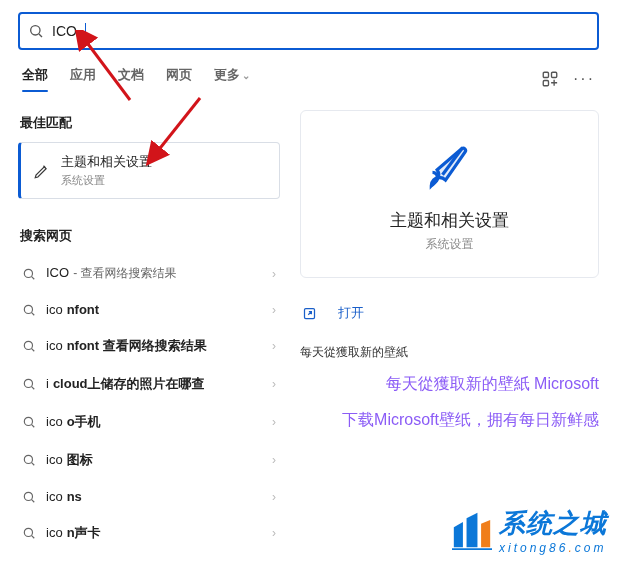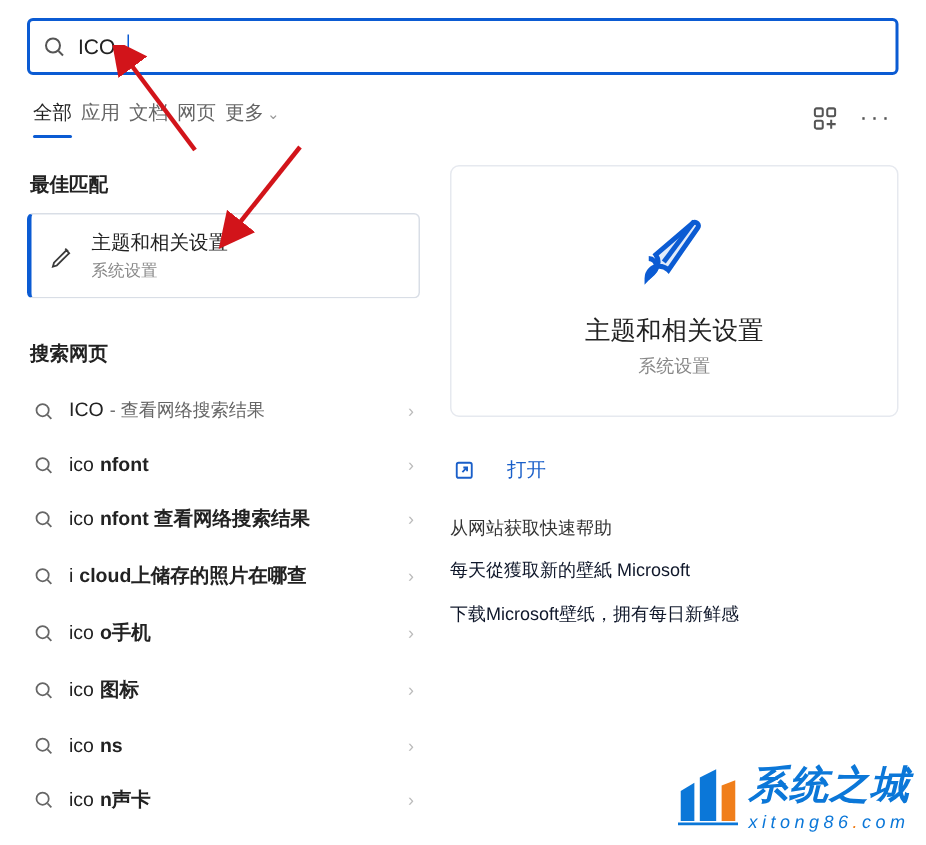--- a/index.html
+++ b/index.html
@@ -23,21 +23,21 @@
   .caret {
     display: inline-block; width: 1px; height: 16px;
     background: #0b5bd3; vertical-align: middle;
   }
 
   .tabs-row {
     display: flex; align-items: center;
     padding: 16px 22px 0 22px;
     font-size: 13px; color: #666;
   }
-  .tabs { display: flex; gap: 6px; }
+  .tabs { display: flex; gap: 22px; font-weight: bold; }
   .tab { position: relative; padding-bottom: 8px; cursor: pointer; }
   .tab.active { color: #222; }
   .tab.active::after {
     content: ""; position: absolute; left: 0; right: 0; bottom: 0;
     height: 2px; background: #0b5bd3; border-radius: 2px;
   }
   .more-chev { font-size: 10px; margin-left: 2px; color: #999; }
   .tabs-spacer { flex: 1; }
   .ext-icon { width: 18px; height: 18px; color: #555; margin-right: 14px; cursor: pointer; }
   .dots { font-size: 16px; color: #555; letter-spacing: 2px; cursor: pointer; }
@@ -79,21 +79,21 @@
   .pv-sub { font-size: 12px; color: #888; }
 
   .open-row {
     display: flex; align-items: center; gap: 21px;
     margin: 20px 2px 0 2px; font-size: 13px; color: #1a5fc9;
     cursor: pointer; padding: 6px 0;
   }
   .open-row .oicon { width: 15px; height: 15px; color: #1a5fc9; }
 
   .quickhelp { margin-top: 16px; font-size: 12px; color: #333; }
-  .quicklink { margin-top: 10px; font-size: 12px; color: #0f172a; line-height: 1.6; }
+  .quicklink { margin-top: 10px; font-size: 16px; color: #8b5cf6; line-height: 1.6; text-align: right; }
 
   
   .arrow-svg { position: absolute; pointer-events: none; }
 
   
   .watermark {
     position: absolute; right: 10px; bottom: 8px;
     display: flex; align-items: center; gap: 4px;
   }
   .wm-logo { width: 46px; height: 40px; }
@@ -264,21 +264,21 @@
     </div>
 
     <div class="open-row">
       <svg class="oicon" viewBox="0 0 24 24" fill="none" stroke="currentColor" stroke-width="2">
           <rect x="4" y="4" width="16" height="16" rx="2"></rect>
           <path d="M10 14l5-5M15 13V9h-4"></path>
         </svg>
       <span>打开</span>
     </div>
 
-    <div class="quickhelp">从网站获取快速帮助</div>
+    <div class="quickhelp">每天從獲取新的壁紙</div>
     <div class="quicklink">每天從獲取新的壁紙 Microsoft</div>
     <div class="quicklink">下载Microsoft壁纸，拥有每日新鲜感</div>
   </div>
 </div>
 
 <svg class="arrow-svg" style="left:70px;top:30px" width="80" height="80">
   <defs>
       <marker id="ah1" markerWidth="8" markerHeight="8" refX="2" refY="4" orient="auto">
         <path d="M0,0 L8,4 L0,8 z" fill="#d2141a"></path>
       </marker>

